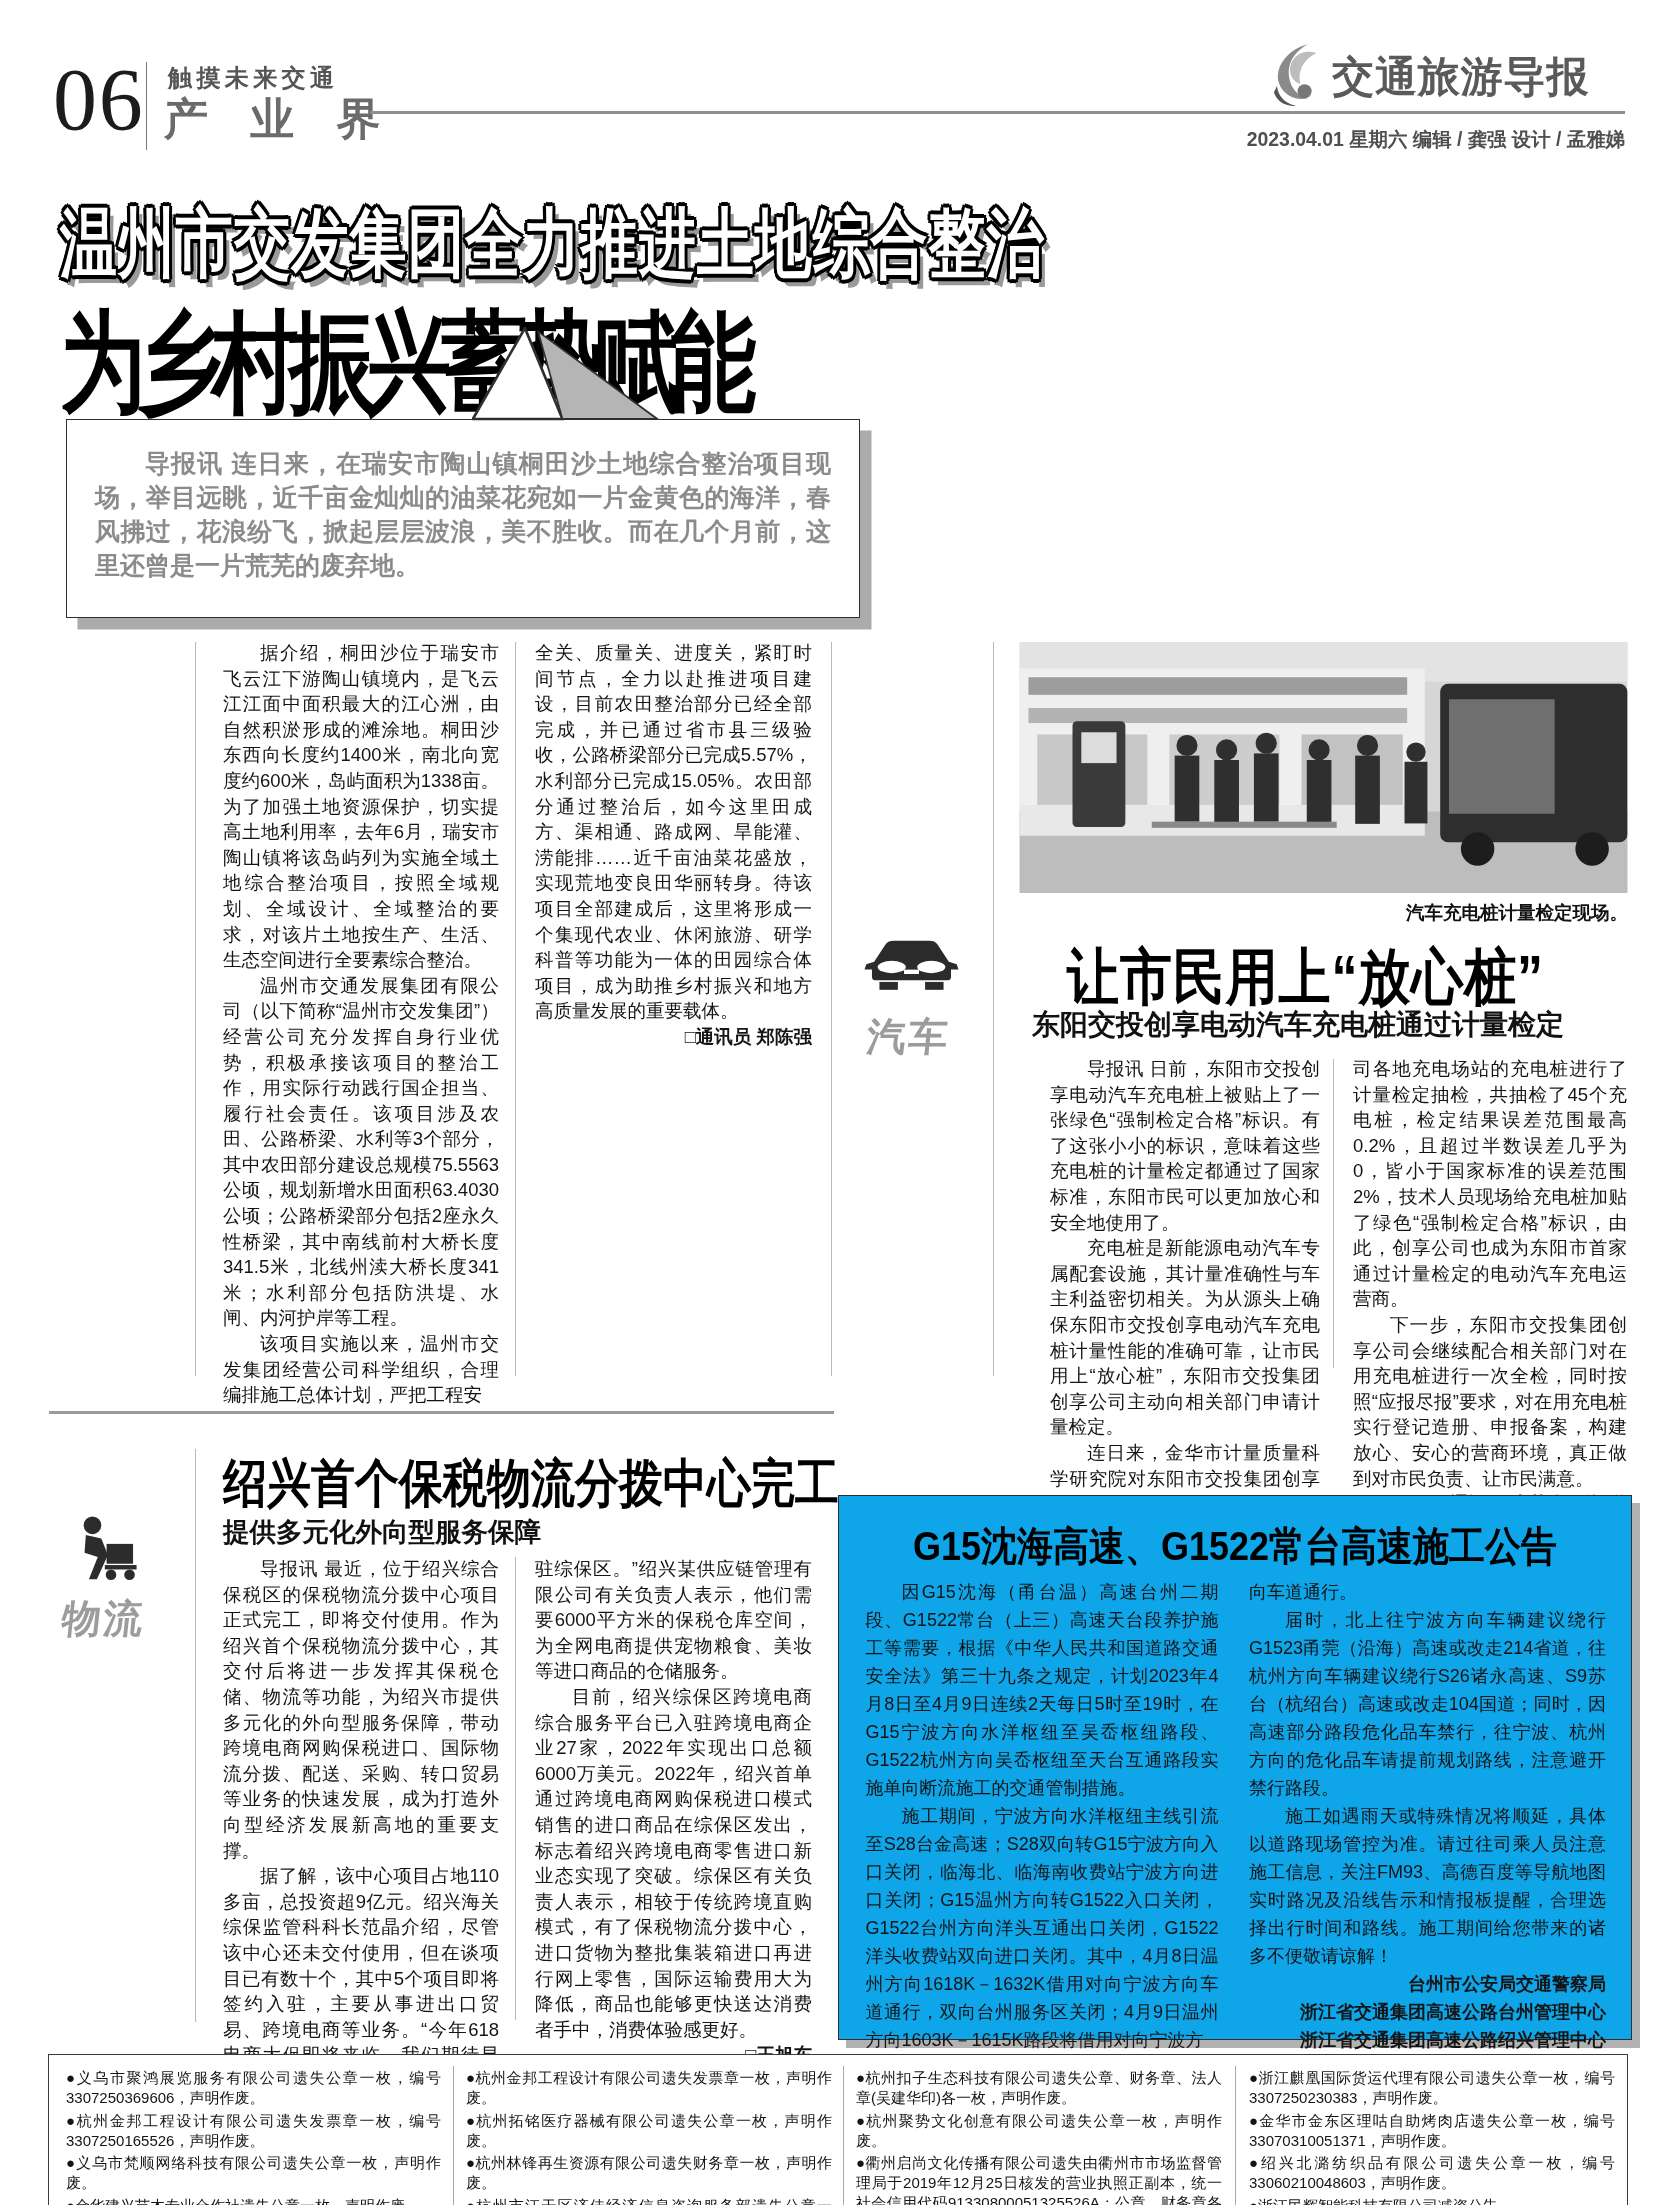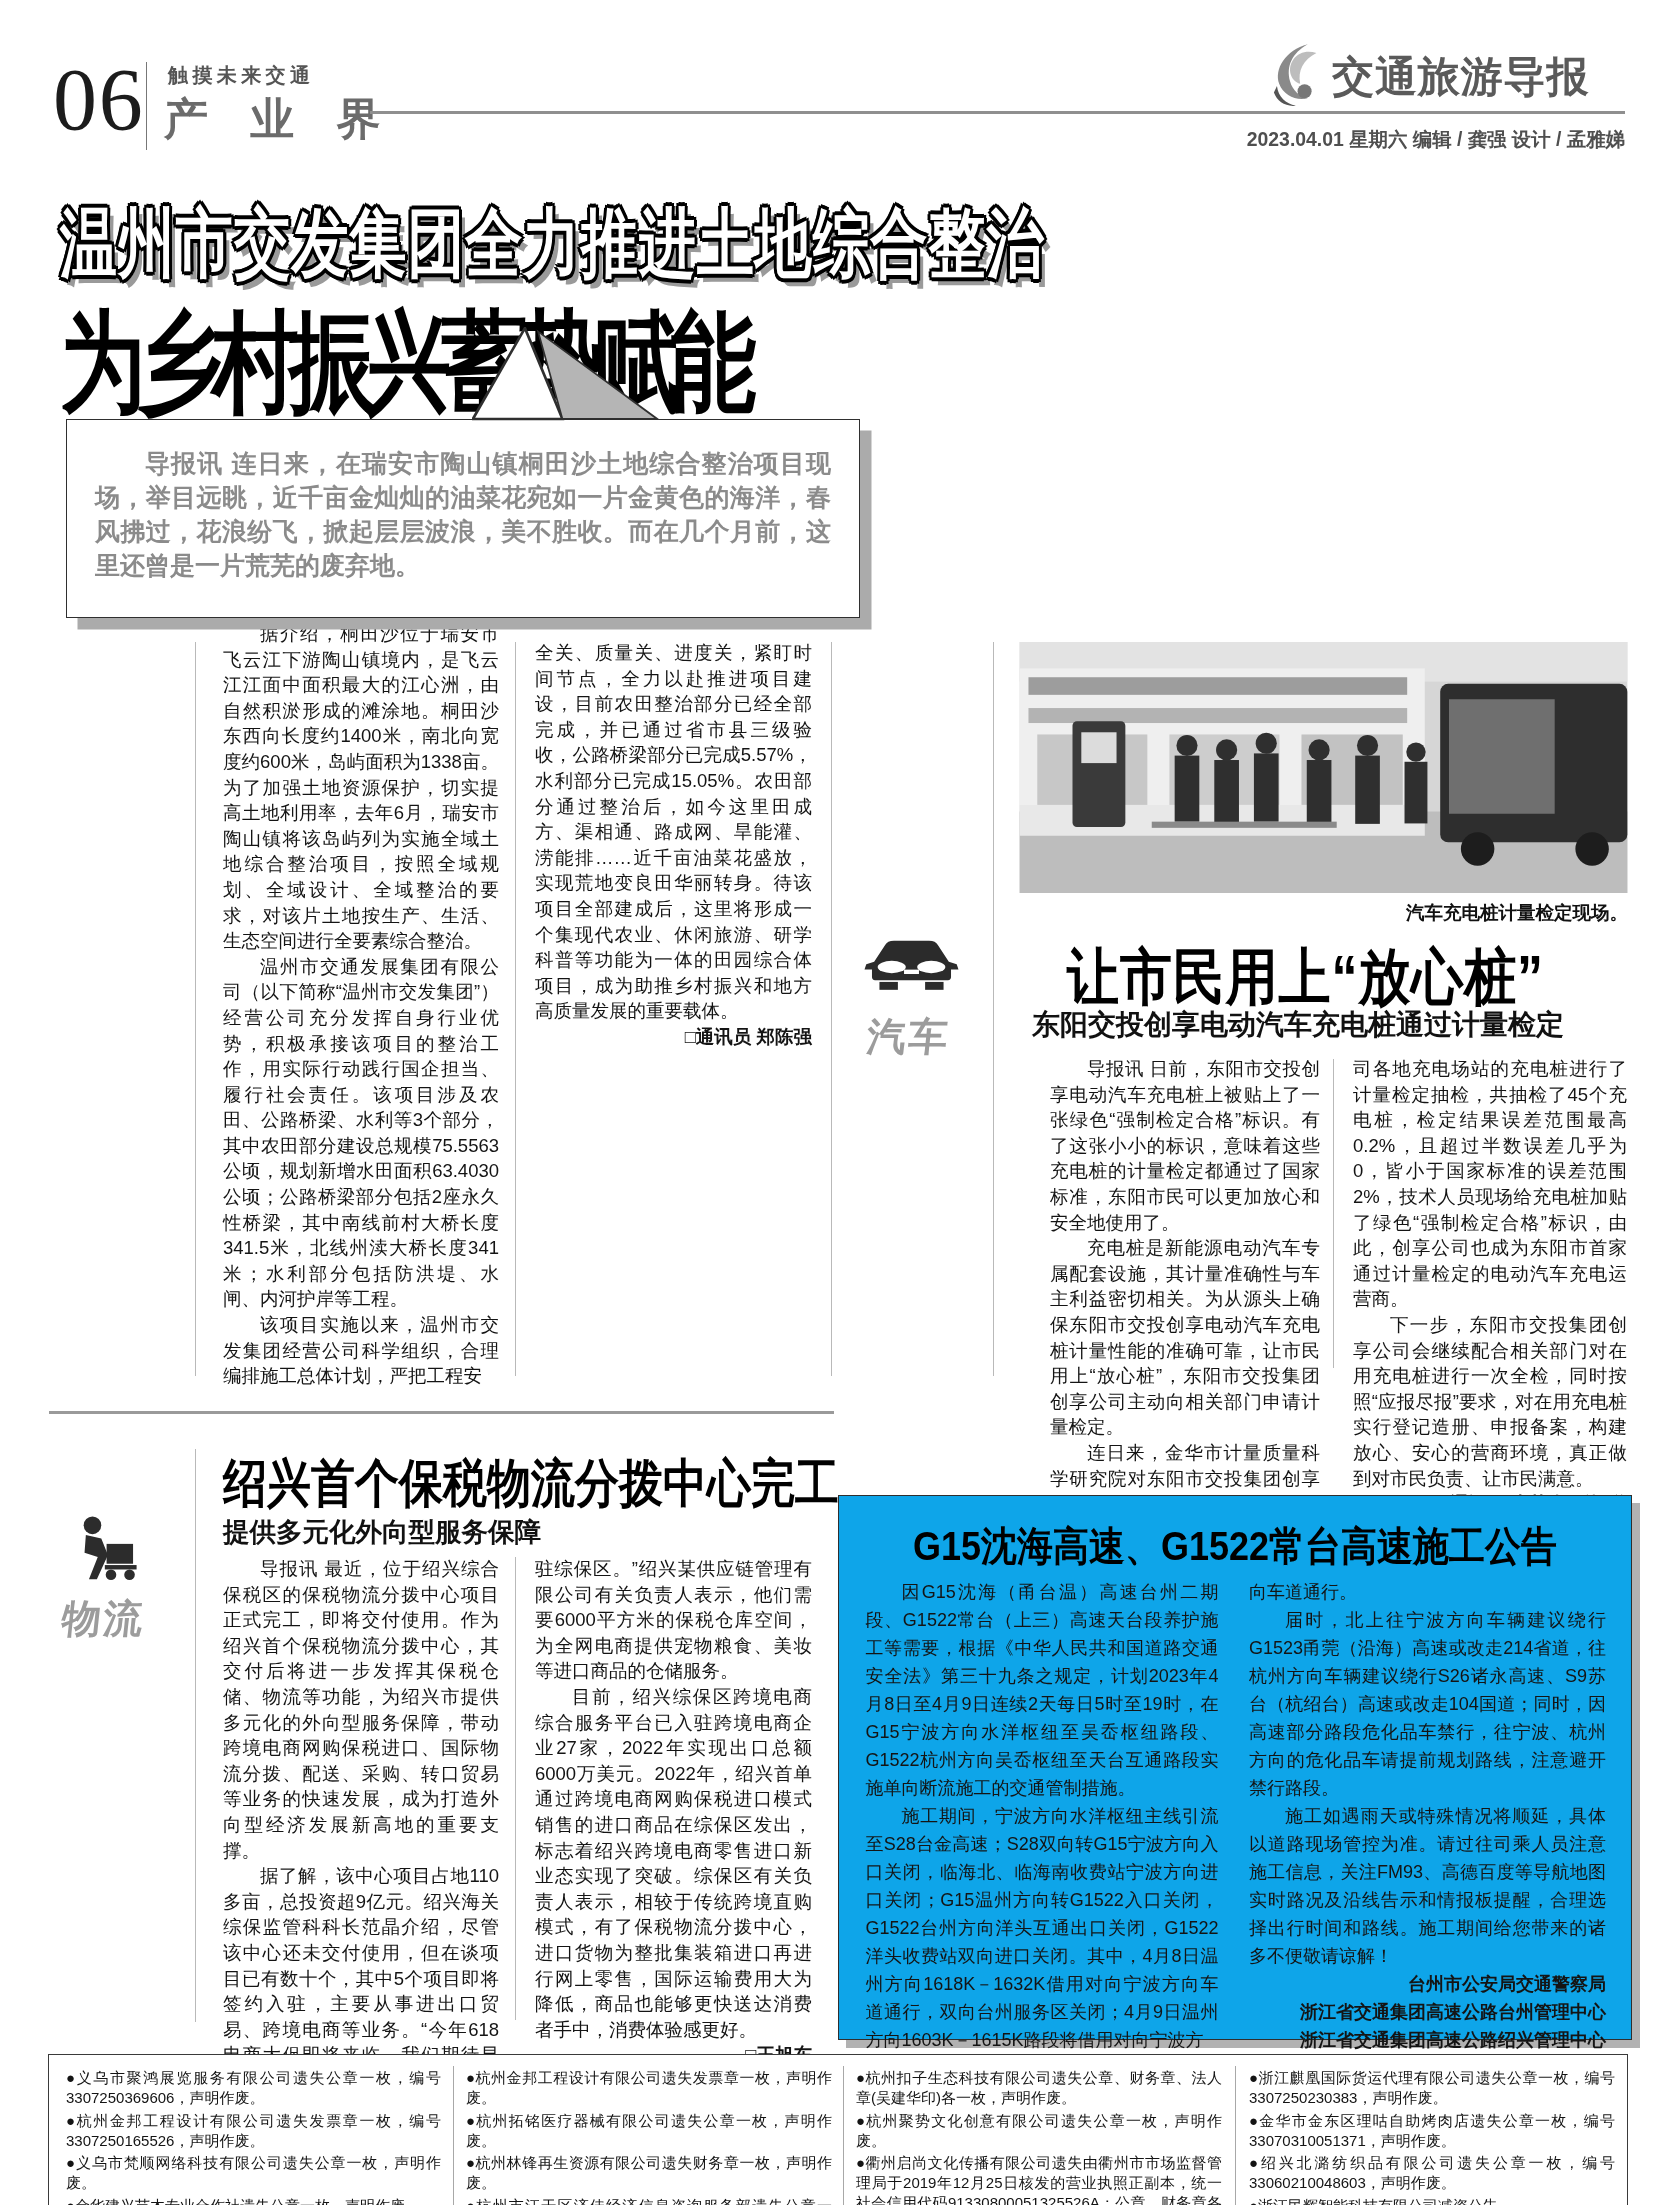--- a/index.html
+++ b/index.html
@@ -3,21 +3,21 @@
 <meta charset="utf-8">
 <style>
   html,body{margin:0;padding:0;background:#e8e8e8;}
   #page{position:relative;width:1662px;height:2584px;background:#ffffff;
         font-family:"Liberation Sans",sans-serif;color:#111;overflow:hidden;}
   .abs{position:absolute;}
   .vrule{position:absolute;width:1.3px;background:#b9b9b9;}
   .hrule{position:absolute;height:3.1px;background:#8f8f8f;}
   
   .pageno{font-family:Liberation Serif, serif;font-weight:200;font-size:88px;color:#1c1c1c;letter-spacing:1.8px;}
-  .tagline{font-size:20px;color:#555;letter-spacing:4.4px;font-weight:600;}
+  .tagline{font-size:24px;color:#555;letter-spacing:4.4px;font-weight:600;}
   .section-title{font-size:44px;color:#6b6b6b;letter-spacing:15px;font-weight:900;}
   .brand{font-size:42px;color:#5a5a5a;font-weight:900;letter-spacing:0.9px;}
   .dateline{font-size:19.4px;color:#4f4f4f;font-weight:700;}
   
   .hl1{font-size:57px;font-weight:900;color:#fff;letter-spacing:0.9px;white-space:nowrap;
        transform:scaleY(1.32);transform-origin:top left;
        text-shadow:-2.2px -2.2px 0 #000,2.2px -2.2px 0 #000,-2.2px 2.2px 0 #000,2.2px 2.2px 0 #000,
                    -3.1px 0 0 #000,3.1px 0 0 #000,0 -3.1px 0 #000,0 3.1px 0 #000,6.2px 6.2px 0 #9a9a9a;}
   .hl2{font-size:86px;font-weight:900;color:#000;letter-spacing:-9.7px;white-space:nowrap;
        transform:scaleY(1.28);transform-origin:top left;}
@@ -83,21 +83,21 @@
   </div>
   <div class="abs leadbox" style="left:66px;top:419px;width:794px;height:199px;z-index:2;">
     <p>导报讯 连日来，在瑞安市陶山镇桐田沙土地综合整治项目现场，举目远眺，近千亩金灿灿的油菜花宛如一片金黄色的海洋，春风拂过，花浪纷飞，掀起层层波浪，美不胜收。而在几个月前，这里还曾是一片荒芜的废弃地。</p>
   </div>
 
   <div class="vrule" style="left:195px;top:642px;height:734px;"></div>
   <div class="vrule" style="left:515px;top:642px;height:734px;"></div>
   <div class="vrule" style="left:831px;top:642px;height:734px;"></div>
   <div class="vrule" style="left:993px;top:642px;height:734px;"></div>
 
-  <div class="abs col body-txt" style="left:223px;top:621px;width:276px;height:741px;">
+  <div class="abs col body-txt" style="left:223px;top:640px;width:276px;height:741px;">
       <p class="para">据介绍，桐田沙位于瑞安市飞云江下游陶山镇境内，是飞云江江面中面积最大的江心洲，由自然积淤形成的滩涂地。桐田沙东西向长度约1400米，南北向宽度约600米，岛屿面积为1338亩。为了加强土地资源保护，切实提高土地利用率，去年6月，瑞安市陶山镇将该岛屿列为实施全域土地综合整治项目，按照全域规划、全域设计、全域整治的要求，对该片土地按生产、生活、生态空间进行全要素综合整治。</p>
       <p class="para">温州市交通发展集团有限公司（以下简称“温州市交发集团”）经营公司充分发挥自身行业优势，积极承接该项目的整治工作，用实际行动践行国企担当、履行社会责任。该项目涉及农田、公路桥梁、水利等3个部分，其中农田部分建设总规模75.5563公顷，规划新增水田面积63.4030公顷；公路桥梁部分包括2座永久性桥梁，其中南线前村大桥长度341.5米，北线州渎大桥长度341米；水利部分包括防洪堤、水闸、内河护岸等工程。</p>
       <p class="para">该项目实施以来，温州市交发集团经营公司科学组织，合理编排施工总体计划，严把工程安</p>
     </div>
   <div class="abs col body-txt" style="left:535px;top:640px;width:277px;height:741px;">
       <p class="para flush">全关、质量关、进度关，紧盯时间节点，全力以赴推进项目建设，目前农田整治部分已经全部完成，并已通过省市县三级验收，公路桥梁部分已完成5.57%，水利部分已完成15.05%。农田部分通过整治后，如今这里田成方、渠相通、路成网、旱能灌、涝能排……近千亩油菜花盛放，实现荒地变良田华丽转身。待该项目全部建成后，这里将形成一个集现代农业、休闲旅游、研学科普等功能为一体的田园综合体项目，成为助推乡村振兴和地方高质量发展的重要载体。</p>
       <p class="para right bold">□通讯员 郑陈强</p>
     </div>
 
   <div class="abs" style="left:861px;top:935px;width:101px;height:71px;">

